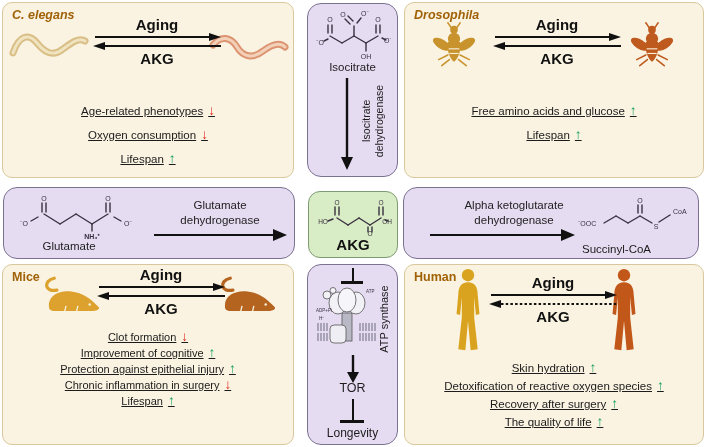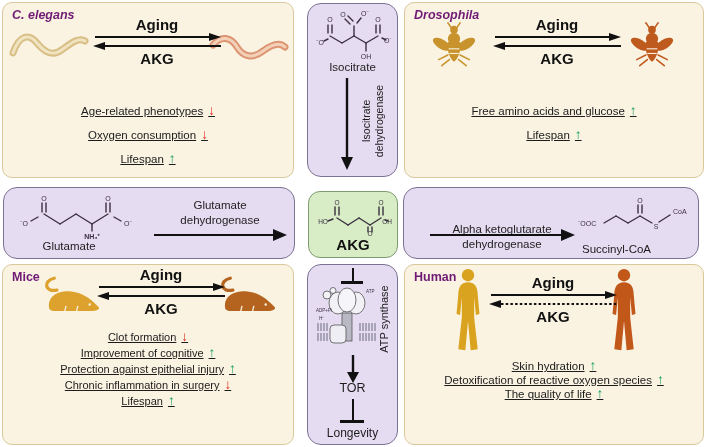--- a/index.html
+++ b/index.html
@@ -2,31 +2,31 @@
 <html><head>
 <meta charset="utf-8">
 <style>
   html,body{margin:0;padding:0;}
   .fig{position:relative;width:706px;height:447px;background:#ffffff;
        font-family:"Liberation Sans",sans-serif;color:#1c1c1c;overflow:hidden;}
   
   .cream{position:absolute;background:#faf3e2;border:1.5px solid #d8c89c;border-radius:10px;box-sizing:border-box;}
   .purple{position:absolute;background:#e6dcf2;border:1.5px solid #7b7192;border-radius:14px;box-sizing:border-box;}
   .greenbox{position:absolute;background:#d8edc6;border:1.5px solid #7f9b74;border-radius:12px;box-sizing:border-box;}
-  .panel-title{position:absolute;top:5px;left:9px;font-size:12.5px;font-weight:bold;color:#701a75;}
+  .panel-title{position:absolute;top:5px;left:9px;font-size:12.5px;font-weight:bold;color:#a16207;}
   .italic{font-style:italic;}
   
   .exchange{position:absolute;display:flex;flex-direction:column;align-items:center;width:132px;}
   .exchange .lbl{font-weight:bold;font-size:15px;line-height:16px;color:#111;}
   
   .effects{position:absolute;left:0;right:0;text-align:center;}
   .effect-row{white-space:nowrap;text-decoration:underline;}
   .fs12 .effect-row{font-size:11.5px;line-height:24px;}
   .fs11 .effect-row{font-size:11px;line-height:16px;}
-  .fs115 .effect-row{font-size:11.5px;line-height:13px;}
+  .fs115 .effect-row{font-size:11.5px;line-height:18px;}
   .dir{font-weight:bold;font-size:13.5px;margin-left:5px;}
   .dir.up{color:#12a05a;}
   .dir.down{color:#e32219;}
   
   .cent{position:absolute;left:0;right:0;text-align:center;}
   .mol-label{font-size:11.5px;color:#222;}
   .vrot{position:absolute;transform:rotate(-90deg);text-align:center;white-space:nowrap;}
   .enzyme{position:absolute;text-align:center;font-size:11.5px;line-height:14.5px;color:#222;}
   
   .vline{position:absolute;width:2px;background:#111;}
@@ -217,21 +217,21 @@
       <text x="8" y="28" font-size="6.5" text-anchor="middle">HO</text>
       <text x="22" y="9" font-size="6.5" text-anchor="middle">O</text>
       <text x="55" y="40" font-size="6.5" text-anchor="middle">O</text>
       <text x="66" y="9" font-size="6.5" text-anchor="middle">O</text>
       <text x="77" y="28" font-size="6.5" text-anchor="end">OH</text>
     </svg>
     <div class="cent" style="top:44px;font-size:15px;font-weight:bold;color:#111;">AKG</div>
   </section>
 
   <section class="purple" style="left:403px;top:187px;width:296px;height:72px;">
-    <div class="enzyme" style="left:18px;top:10px;width:160px;margin-top:24px;">
+    <div class="enzyme" style="left:30px;top:10px;width:160px;">
       <div>Alpha ketoglutarate</div>
       <div>dehydrogenase</div>
     </div>
     <svg style="position:absolute;left:26px;top:40px;" width="146" height="14" viewBox="0 0 146 14">
       <line class="arrowline" x1="0" y1="7" x2="131" y2="7"></line>
         <polygon class="arrowhead" points="131,1 145,7 131,13"></polygon>
     </svg>
     <svg style="position:absolute;left:172px;top:8px;" width="118" height="44" viewBox="0 0 118 44">
       <g class="bond">
         <line x1="28" y1="27" x2="40" y2="20"></line>
@@ -349,17 +349,18 @@
         <line class="arrowline" x1="4" y1="4" x2="118" y2="4"></line>
           <polygon class="arrowhead" points="118,0 130,4 118,8"></polygon>
         <line class="arrowline" x1="14" y1="13" x2="130" y2="13" stroke-dasharray="2.5 2.2"></line>
           <polygon class="arrowhead" points="14,9 2,13 14,17"></polygon>
       </svg>
       <div class="lbl">AKG</div>
     </div>
     <div class="effects fs115" style="top:94px;">
       <div class="effect-row"><span>Skin hydration</span><span class="dir up">↑</span></div>
       <div class="effect-row"><span>Detoxification of reactive oxygen species</span><span class="dir up">↑</span></div>
+      <div class="effect-row"><span>Recovery after surgery</span><span class="dir up">↑</span></div>
       <div class="effect-row"><span>The quality of life</span><span class="dir up">↑</span></div>
     </div>
   </section>
 
 </div>
 
 </body></html>

